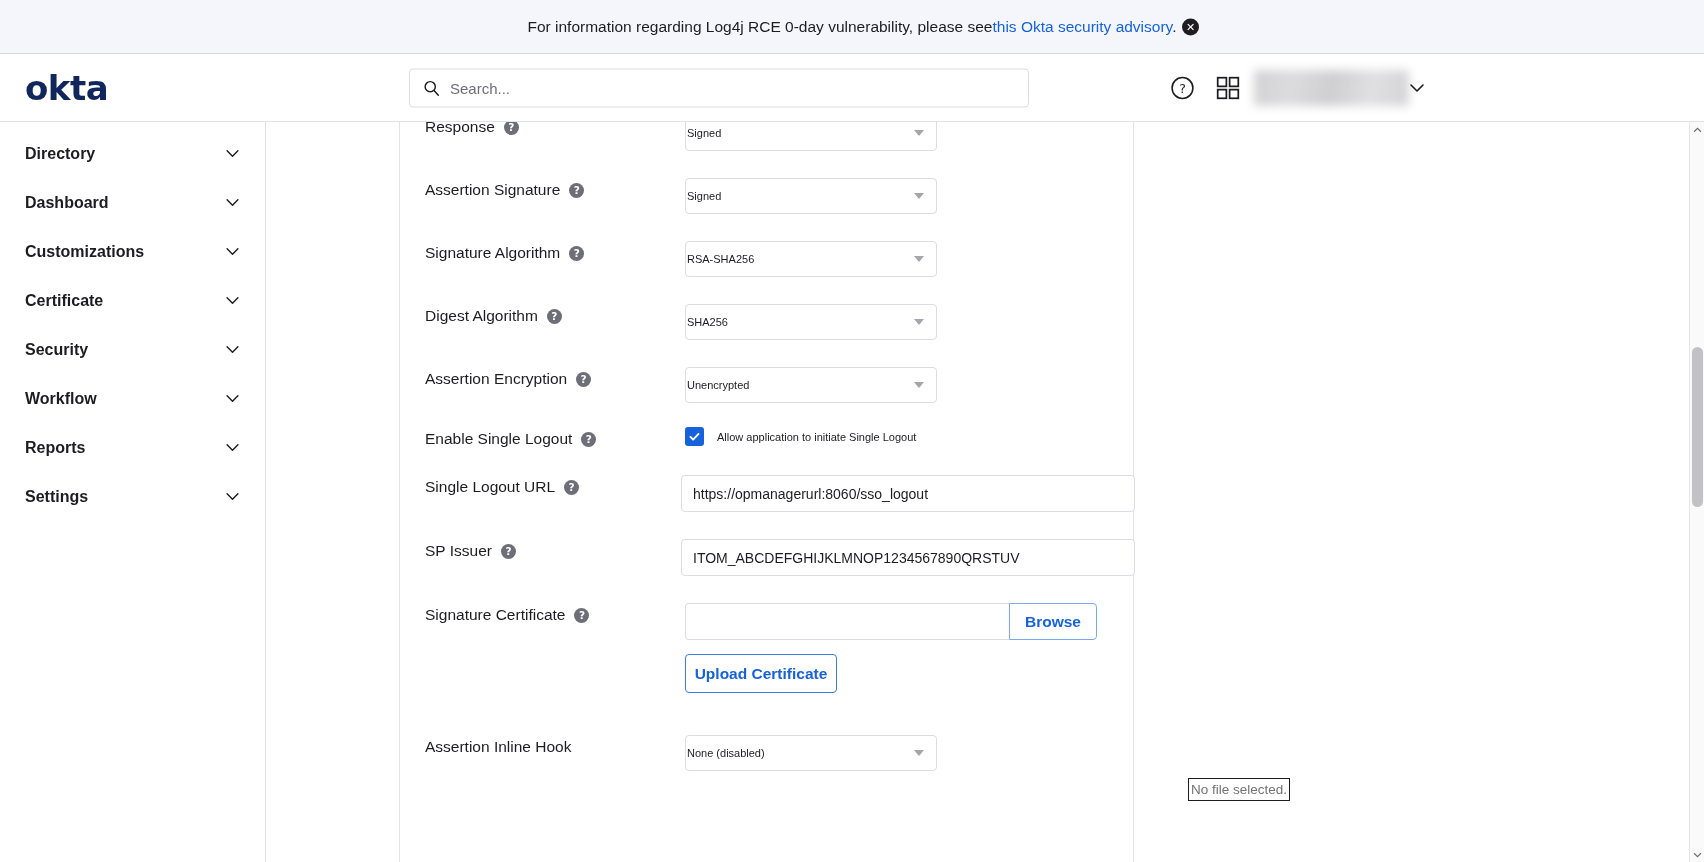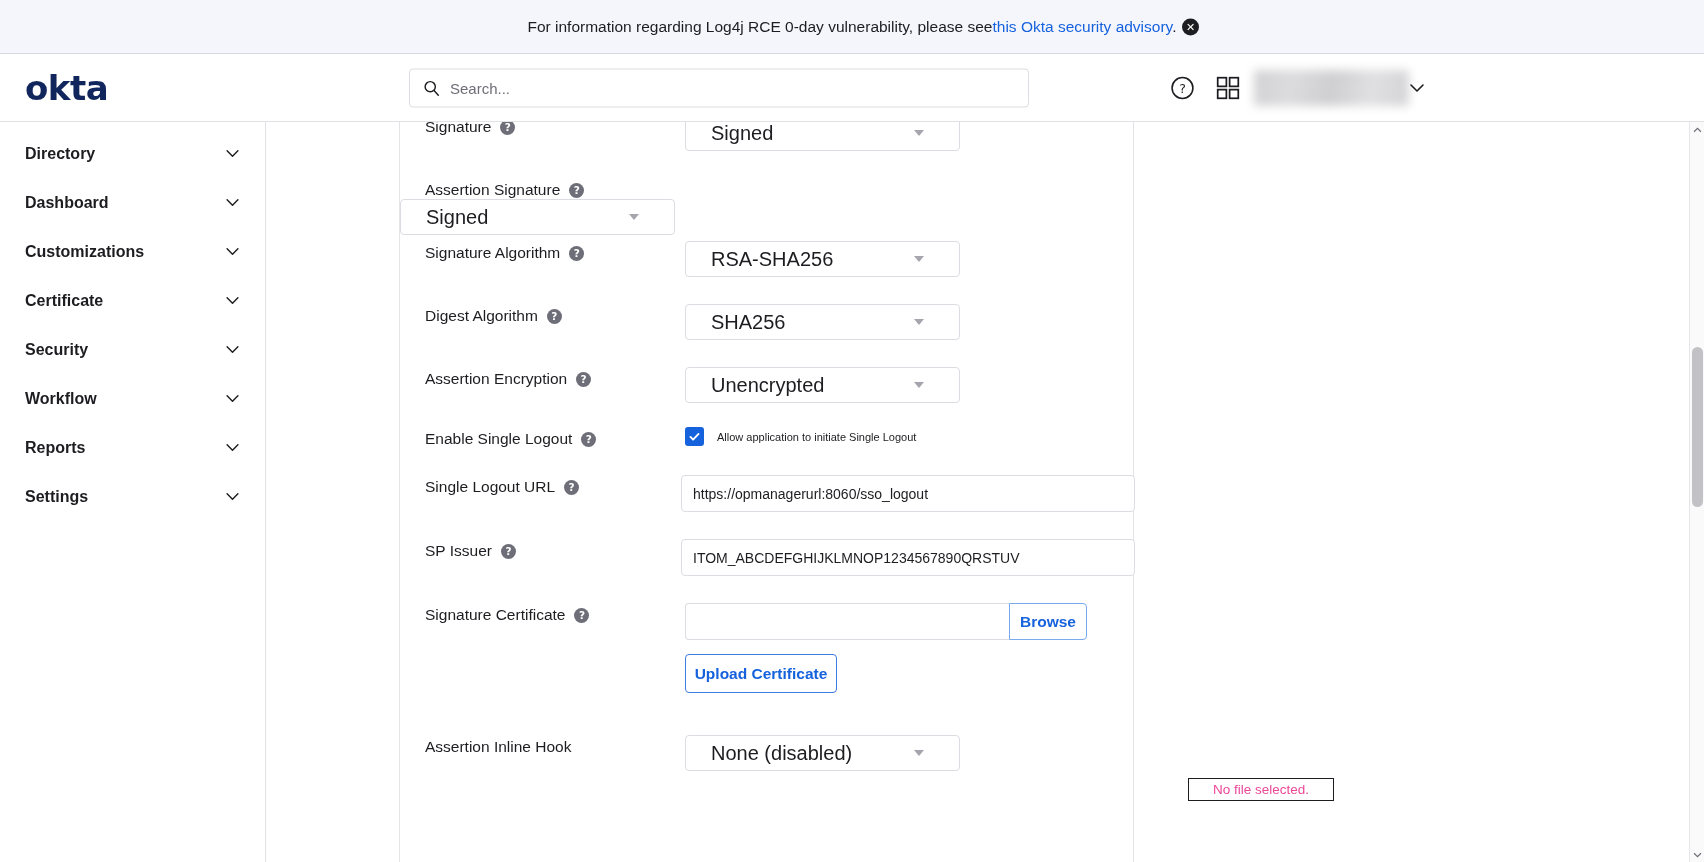--- a/index.html
+++ b/index.html
@@ -126,26 +126,26 @@
     width: 15px; height: 15px; border-radius: 50%;
     background: #6e6e78; color: #ffffff;
     font-size: 10.5px; font-weight: 700;
     display: flex; align-items: center; justify-content: center;
     flex: none; cursor: pointer;
     font-family: "DejaVu Sans", sans-serif;
   }
   .ctrl { flex: 1; }
 
   select.sel {
-    width: 275px; height: 36px;
+    width: 252px; height: 36px;
     border: 1px solid #dcdde2; border-radius: 4px;
     background: #ffffff;
-    font-size: 20px; color: #1d1d21;
+    font-size: 11px; color: #1d1d21;
     font-family: "Liberation Sans", sans-serif;
-    padding: 0 25px;
+    padding: 0 1px;
     appearance: none; -webkit-appearance: none;
     cursor: pointer;
   }
   .sel-wrap { position: relative; width: 249px; }
   .sel-arrow {
     position: absolute; right: 10px; top: 50%;
     transform: translateY(-50%);
     width: 0; height: 0; pointer-events: none;
     border-left: 5px solid transparent;
     border-right: 5px solid transparent;
@@ -170,41 +170,41 @@
   }
   .cbox-label { font-size: 11px; color: #1d1d21; text-align: center; }
 
   .file-row { display: flex; align-items: stretch; }
   .file-input {
     width: 324px; height: 37px;
     border: 1px solid #dcdde2; border-right: none;
     border-radius: 4px 0 0 4px; background: #ffffff;
   }
   .browse-btn {
-    width: 78px; height: 37px;
+    width: 88px; height: 37px;
     border: 1px solid #7aa9ee; border-radius: 0 4px 4px 0;
     background: #ffffff; color: #1662dd;
     font-size: 15.5px; font-weight: 700;
     font-family: "Liberation Sans", sans-serif;
     cursor: pointer;
   }
   .upload-btn {
     margin-top: 14px;
     width: 152px; height: 39px;
     border: 1px solid #3b7de0; border-radius: 4px;
     background: #ffffff; color: #1662dd;
     font-size: 15.5px; font-weight: 700;
     font-family: "Liberation Sans", sans-serif;
     cursor: pointer;
   }
   .tooltip {
     position: absolute; left: 922px; top: 656px;
-    padding: 3px 24px;
+    padding: 3px 2px;
     border: 1px solid #1d1d21; background: #ffffff;
-    font-size: 13.5px; color: #ec4899;
+    font-size: 13.5px; color: #737373;
     white-space: nowrap;
   }
 
   
   .scroll-track {
     position: absolute; right: 0; top: 122px;
     width: 15px; height: 740px;
     background: #fafafa; border-left: 1px solid #e6e6e8;
   }
   .scroll-arrow-up, .scroll-arrow-dn {
@@ -307,34 +307,34 @@
         <polyline points="2,2 8,8 14,2" fill="none" stroke="#1d1d21" stroke-width="1.6" stroke-linecap="round" stroke-linejoin="round"></polyline>
       </svg>
   </div>
 </div>
 
 <div class="main">
   <div class="content-card">
 
     <div class="row" style="top:-7px;">
       <div class="lbl">
-        <span>Signature</span>
+        <span>Response</span>
         <span class="qmark">?</span>
       </div>
       <div class="ctrl">
         <div class="sel-wrap">
           <select class="sel">
             <option>Signed</option>
           </select>
           <span class="sel-arrow"></span>
         </div>
       </div>
     </div>
 
-    <div class="row" style="top:56px;flex-direction:column;">
+    <div class="row" style="top:56px;">
       <div class="lbl">
         <span>Assertion Signature</span>
         <span class="qmark">?</span>
       </div>
       <div class="ctrl">
         <div class="sel-wrap">
           <select class="sel">
             <option>Signed</option>
           </select>
           <span class="sel-arrow"></span>

